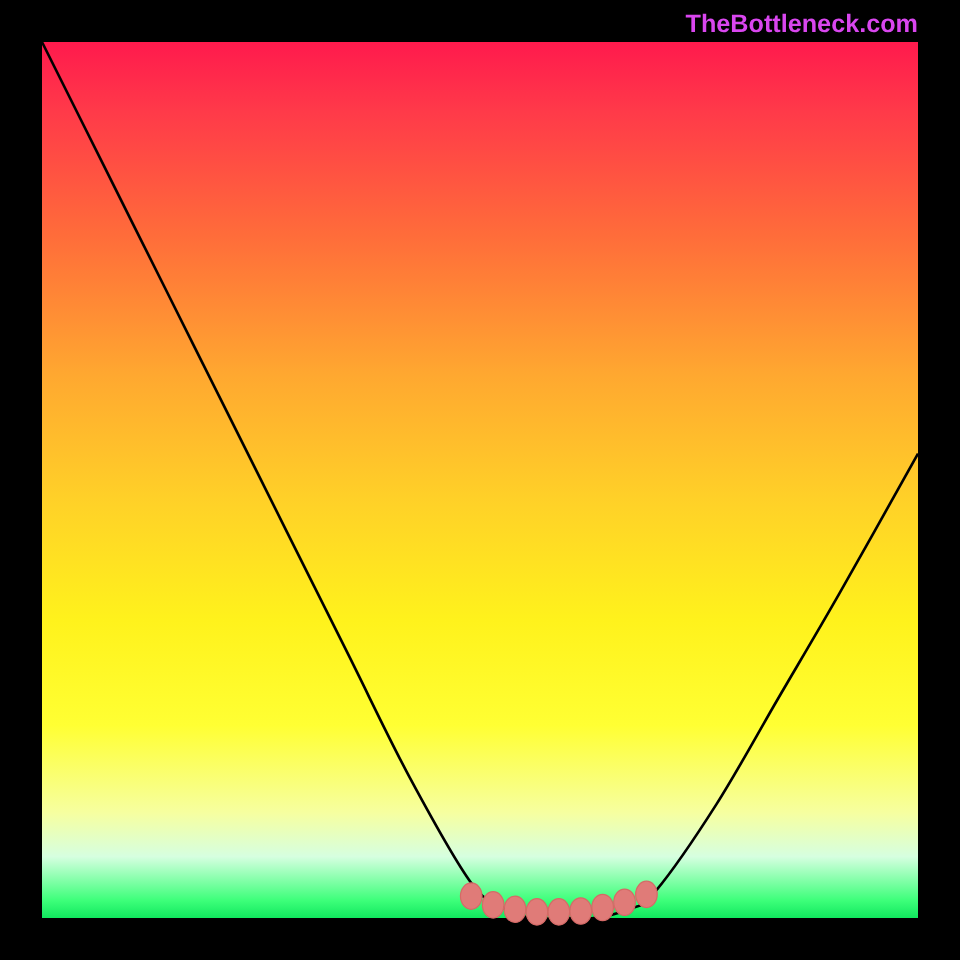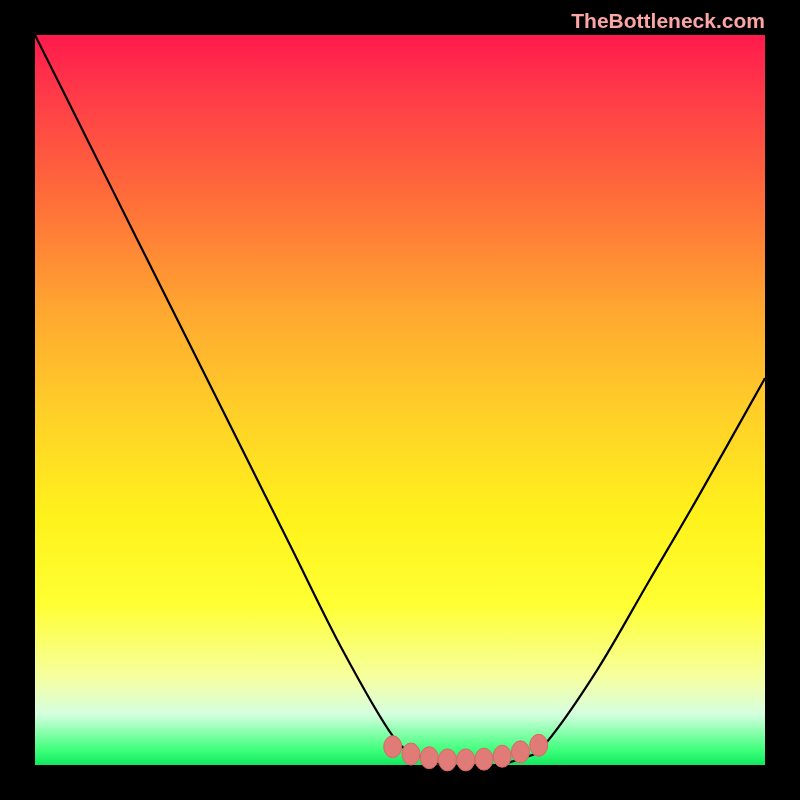--- a/index.html
+++ b/index.html
@@ -29,21 +29,21 @@
       #fff21c 66%,
       #ffff33 78%,
       #f6ffa0 88%,
       #d6ffe0 93%,
       #3dff7a 98%,
       #11e85e 100%
     );
   }
   .watermark {
     position: absolute;
-    color: #fca5a5;
+    color: #d946ef;
     font-weight: 700;
     white-space: nowrap;
   }
   svg.overlay {
     position: absolute;
     left: 0;
     top: 0;
   }
 </style>
 </head>

